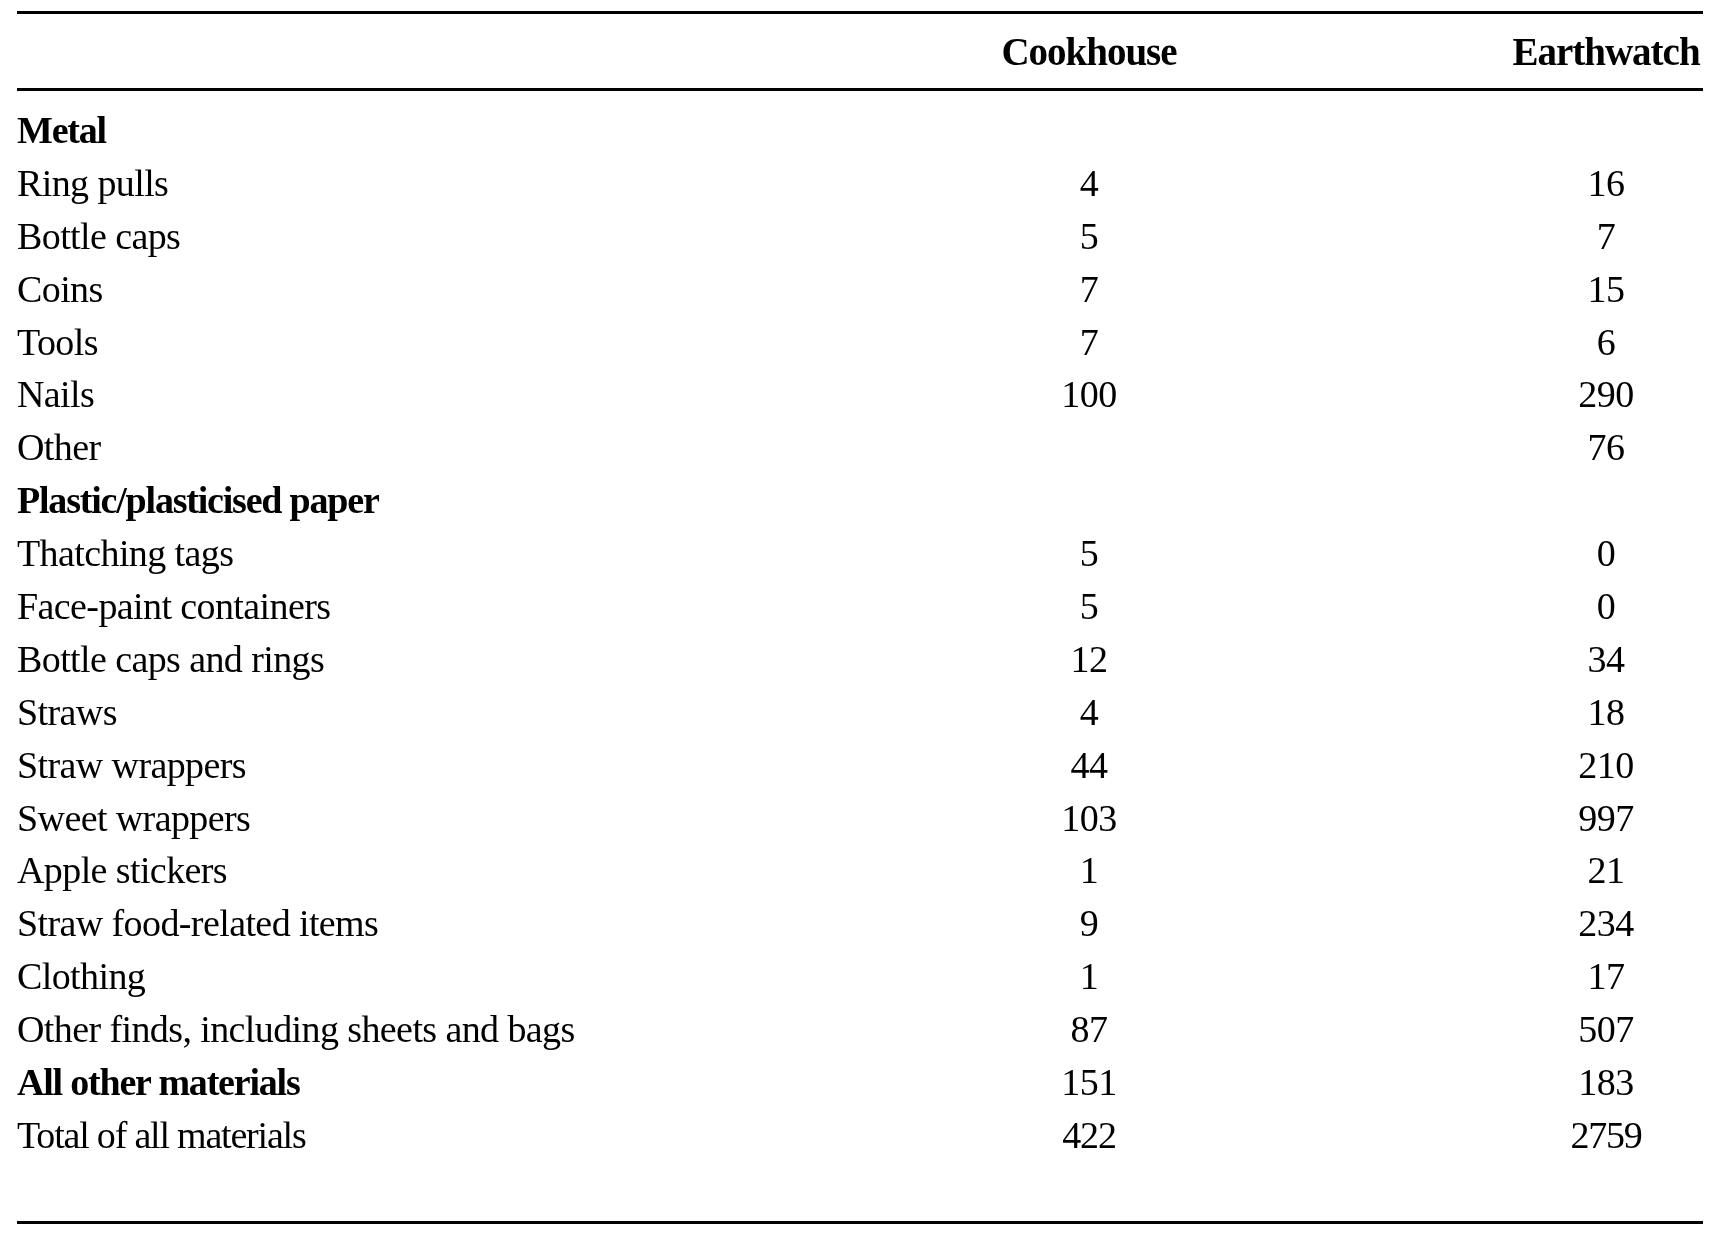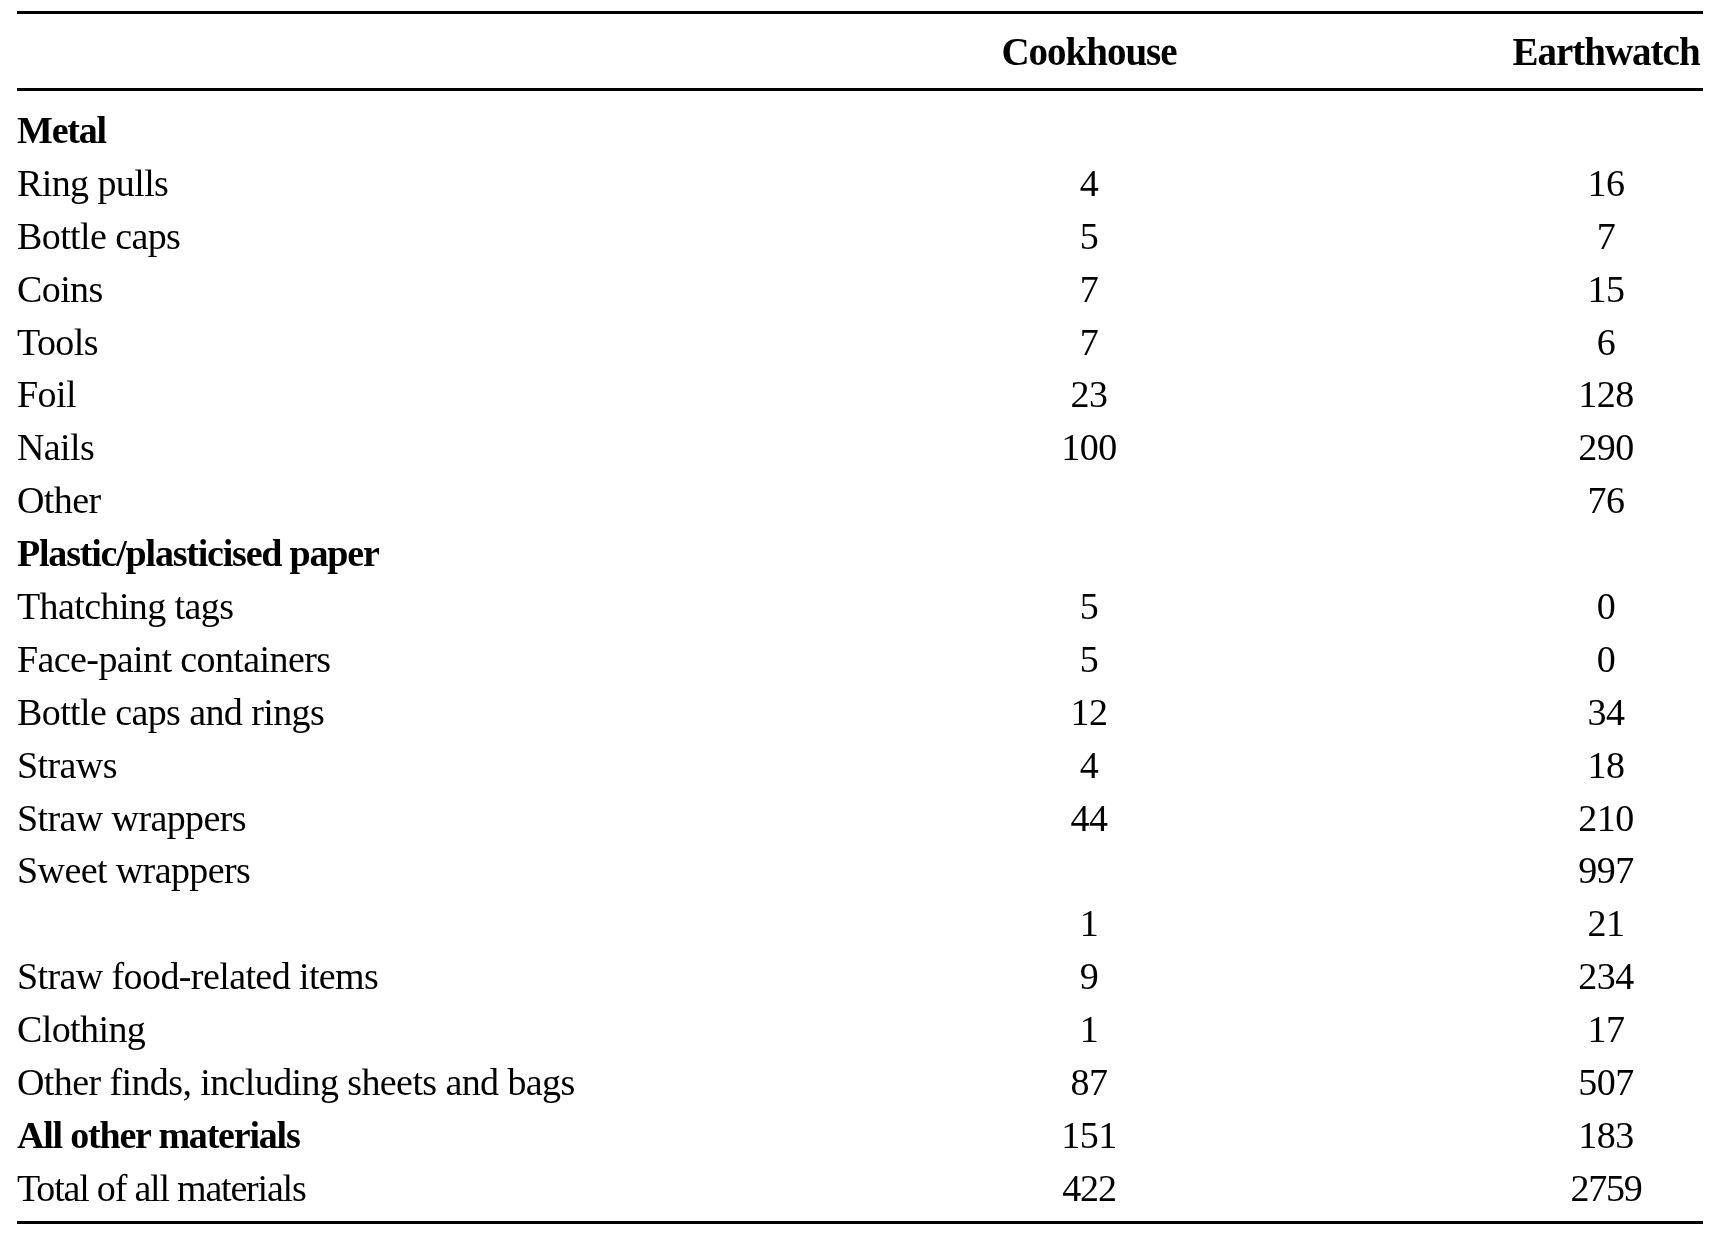--- a/index.html
+++ b/index.html
@@ -111,25 +111,20 @@
       <div class="cell label">Coins</div>
       <div class="cell num c1">7</div>
       <div class="cell num c2">15</div>
     </div>
     <div class="row">
       <div class="cell label">Tools</div>
       <div class="cell num c1">7</div>
       <div class="cell num c2">6</div>
     </div>
     <div class="row">
-      <div class="cell label">Foil</div>
-      <div class="cell num c1">23</div>
-      <div class="cell num c2">128</div>
-    </div>
-    <div class="row">
       <div class="cell label">Nails</div>
       <div class="cell num c1">100</div>
       <div class="cell num c2">290</div>
     </div>
     <div class="row">
       <div class="cell label">Other</div>
       <div class="cell num c2">76</div>
     </div>
     <div class="row section">
       <div class="cell label">Plastic/plasticised paper</div>
@@ -154,23 +149,25 @@
       <div class="cell num c1">4</div>
       <div class="cell num c2">18</div>
     </div>
     <div class="row">
       <div class="cell label">Straw wrappers</div>
       <div class="cell num c1">44</div>
       <div class="cell num c2">210</div>
     </div>
     <div class="row">
       <div class="cell label">Sweet wrappers</div>
+      <div class="cell num c1">103</div>
       <div class="cell num c2">997</div>
     </div>
     <div class="row">
+      <div class="cell label">Apple stickers</div>
       <div class="cell num c1">1</div>
       <div class="cell num c2">21</div>
     </div>
     <div class="row">
       <div class="cell label">Straw food-related items</div>
       <div class="cell num c1">9</div>
       <div class="cell num c2">234</div>
     </div>
     <div class="row">
       <div class="cell label">Clothing</div>

